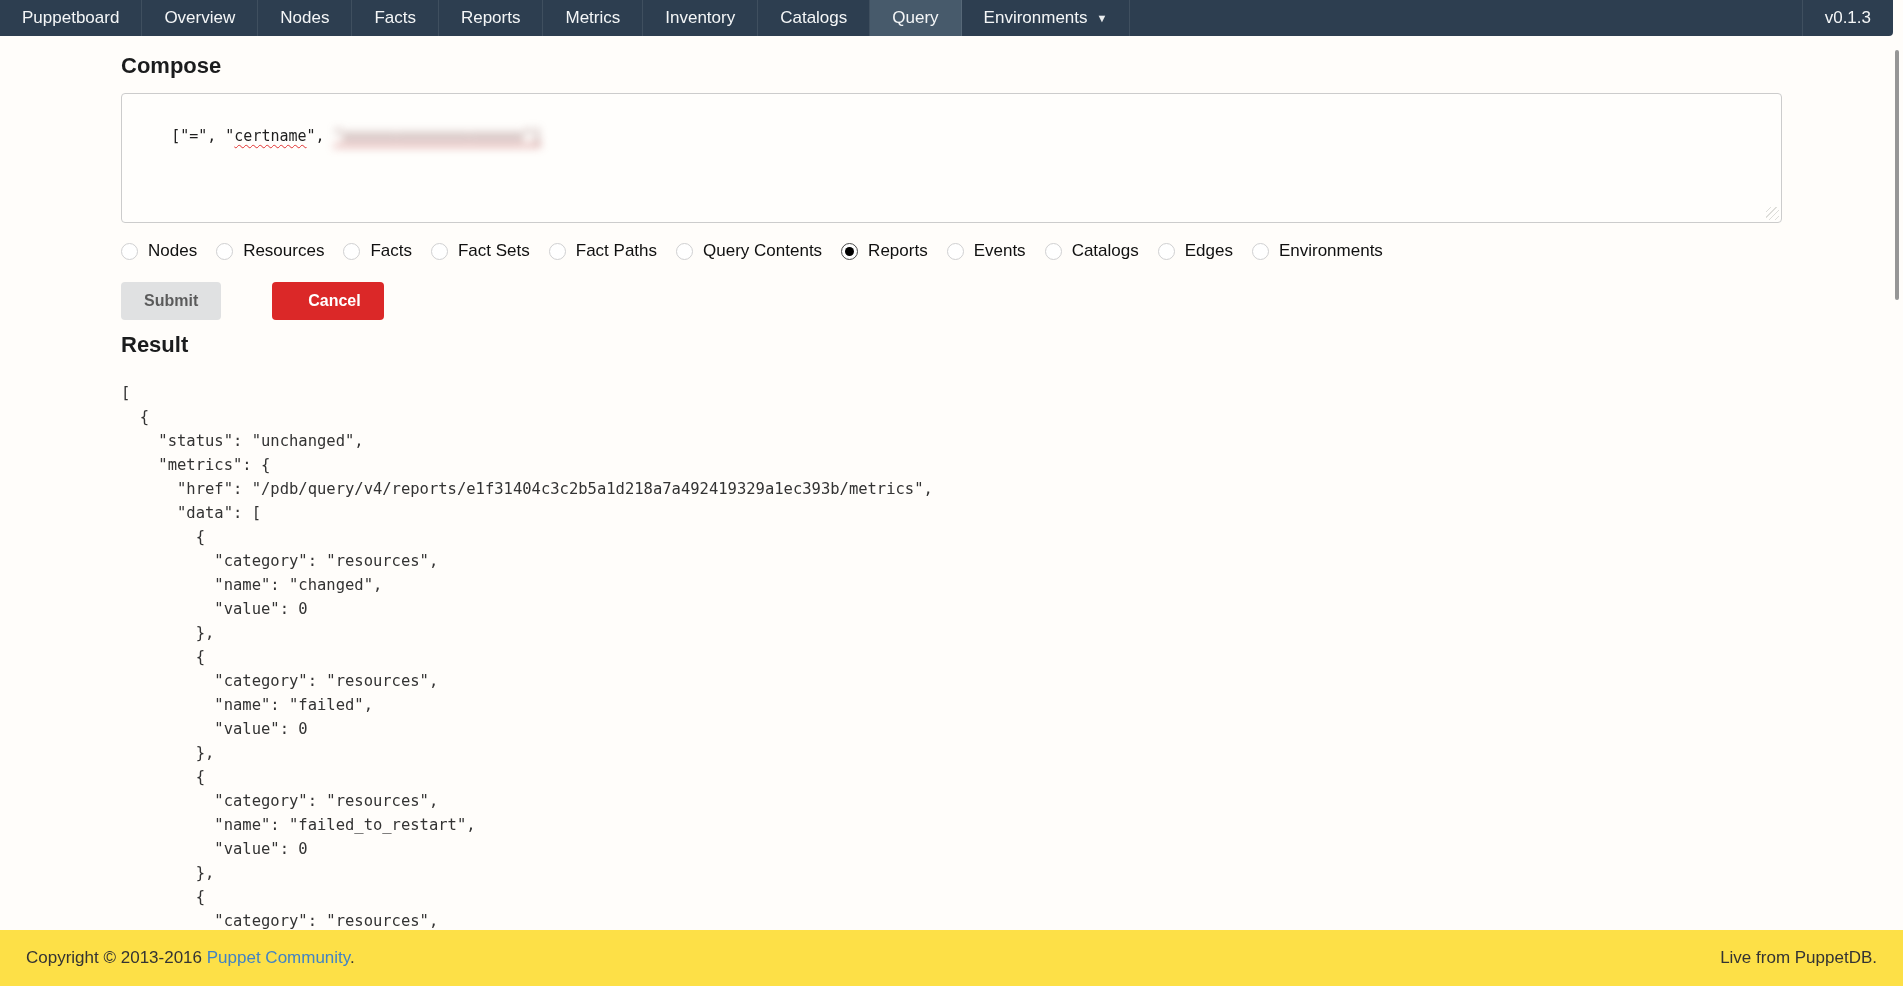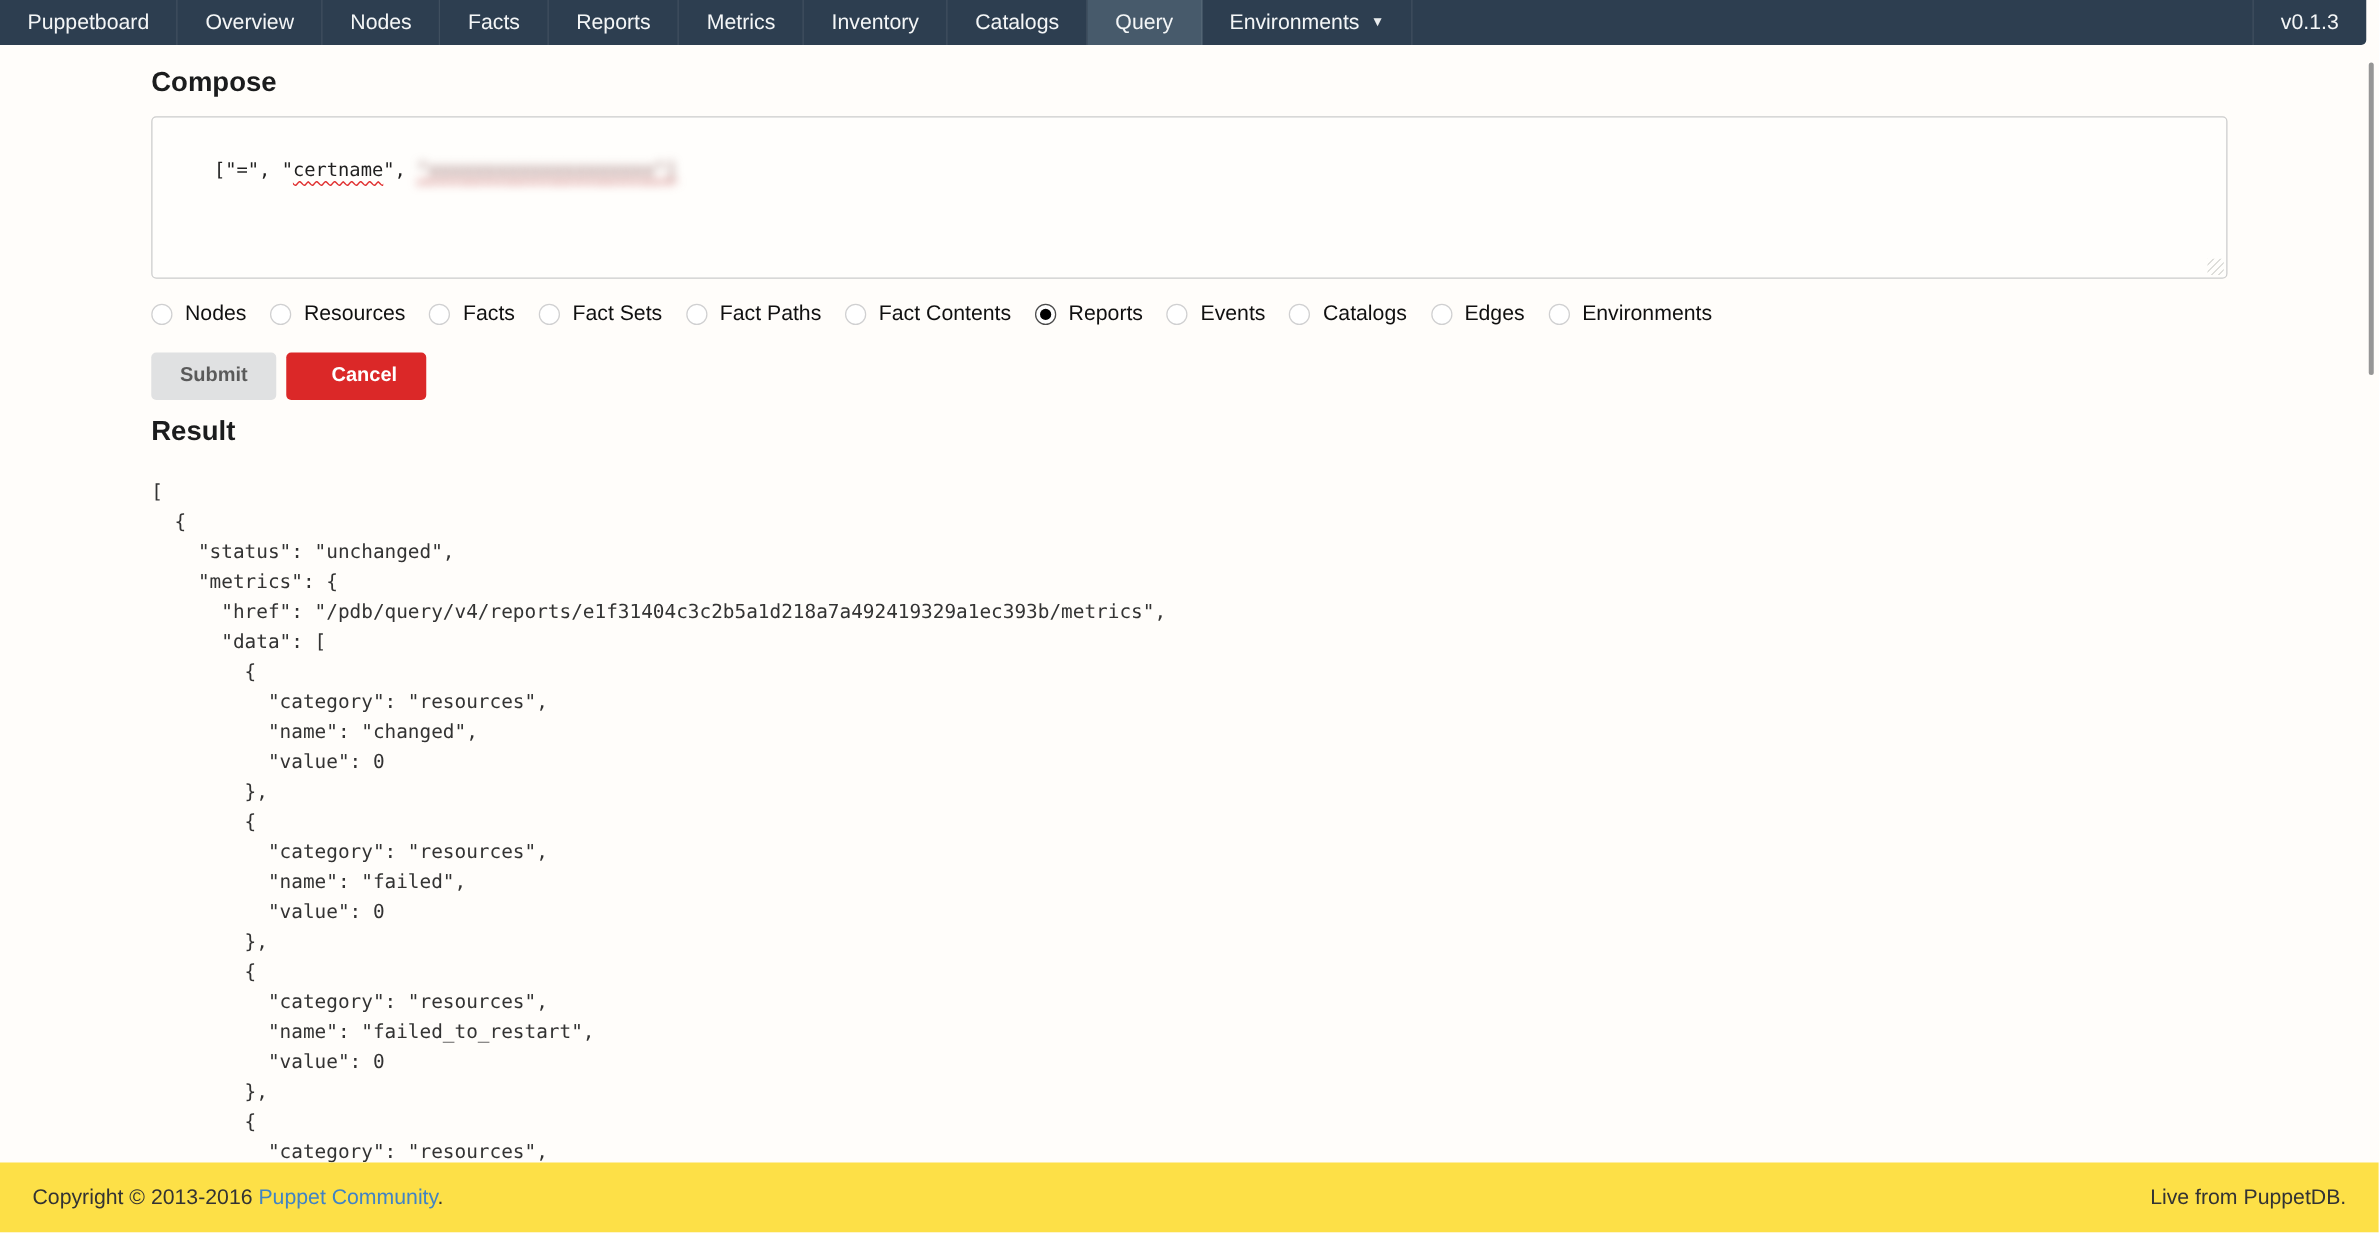--- a/index.html
+++ b/index.html
@@ -135,21 +135,21 @@
   .radio-option.checked .radio-circle { border-color: #4a4a4a; }
   .radio-option.checked .radio-circle::after {
     content: "";
     position: absolute;
     top: 3px; left: 3px; right: 3px; bottom: 3px;
     border-radius: 50%;
     background: #000;
   }
 
   
-  .btn-row { display: flex; align-items: center; margin-bottom: 12px; }
+  .btn-row { display: flex; align-items: center; margin-bottom: 12px; gap: 43px; }
   .btn {
     font-family: inherit;
     font-size: 16px;
     font-weight: bold;
     padding: 11px 23px;
     border: none;
     border-radius: 4px;
     cursor: pointer;
     line-height: 1;
   }
@@ -276,21 +276,21 @@
     <div class="radio-option">
       <span class="radio-circle"></span>
       <span>Fact Sets</span>
     </div>
     <div class="radio-option">
       <span class="radio-circle"></span>
       <span>Fact Paths</span>
     </div>
     <div class="radio-option">
       <span class="radio-circle"></span>
-      <span>Fact Contents</span>
+      <span>Query Contents</span>
     </div>
     <div class="radio-option checked">
       <span class="radio-circle"></span>
       <span>Reports</span>
     </div>
     <div class="radio-option">
       <span class="radio-circle"></span>
       <span>Events</span>
     </div>
     <div class="radio-option">

